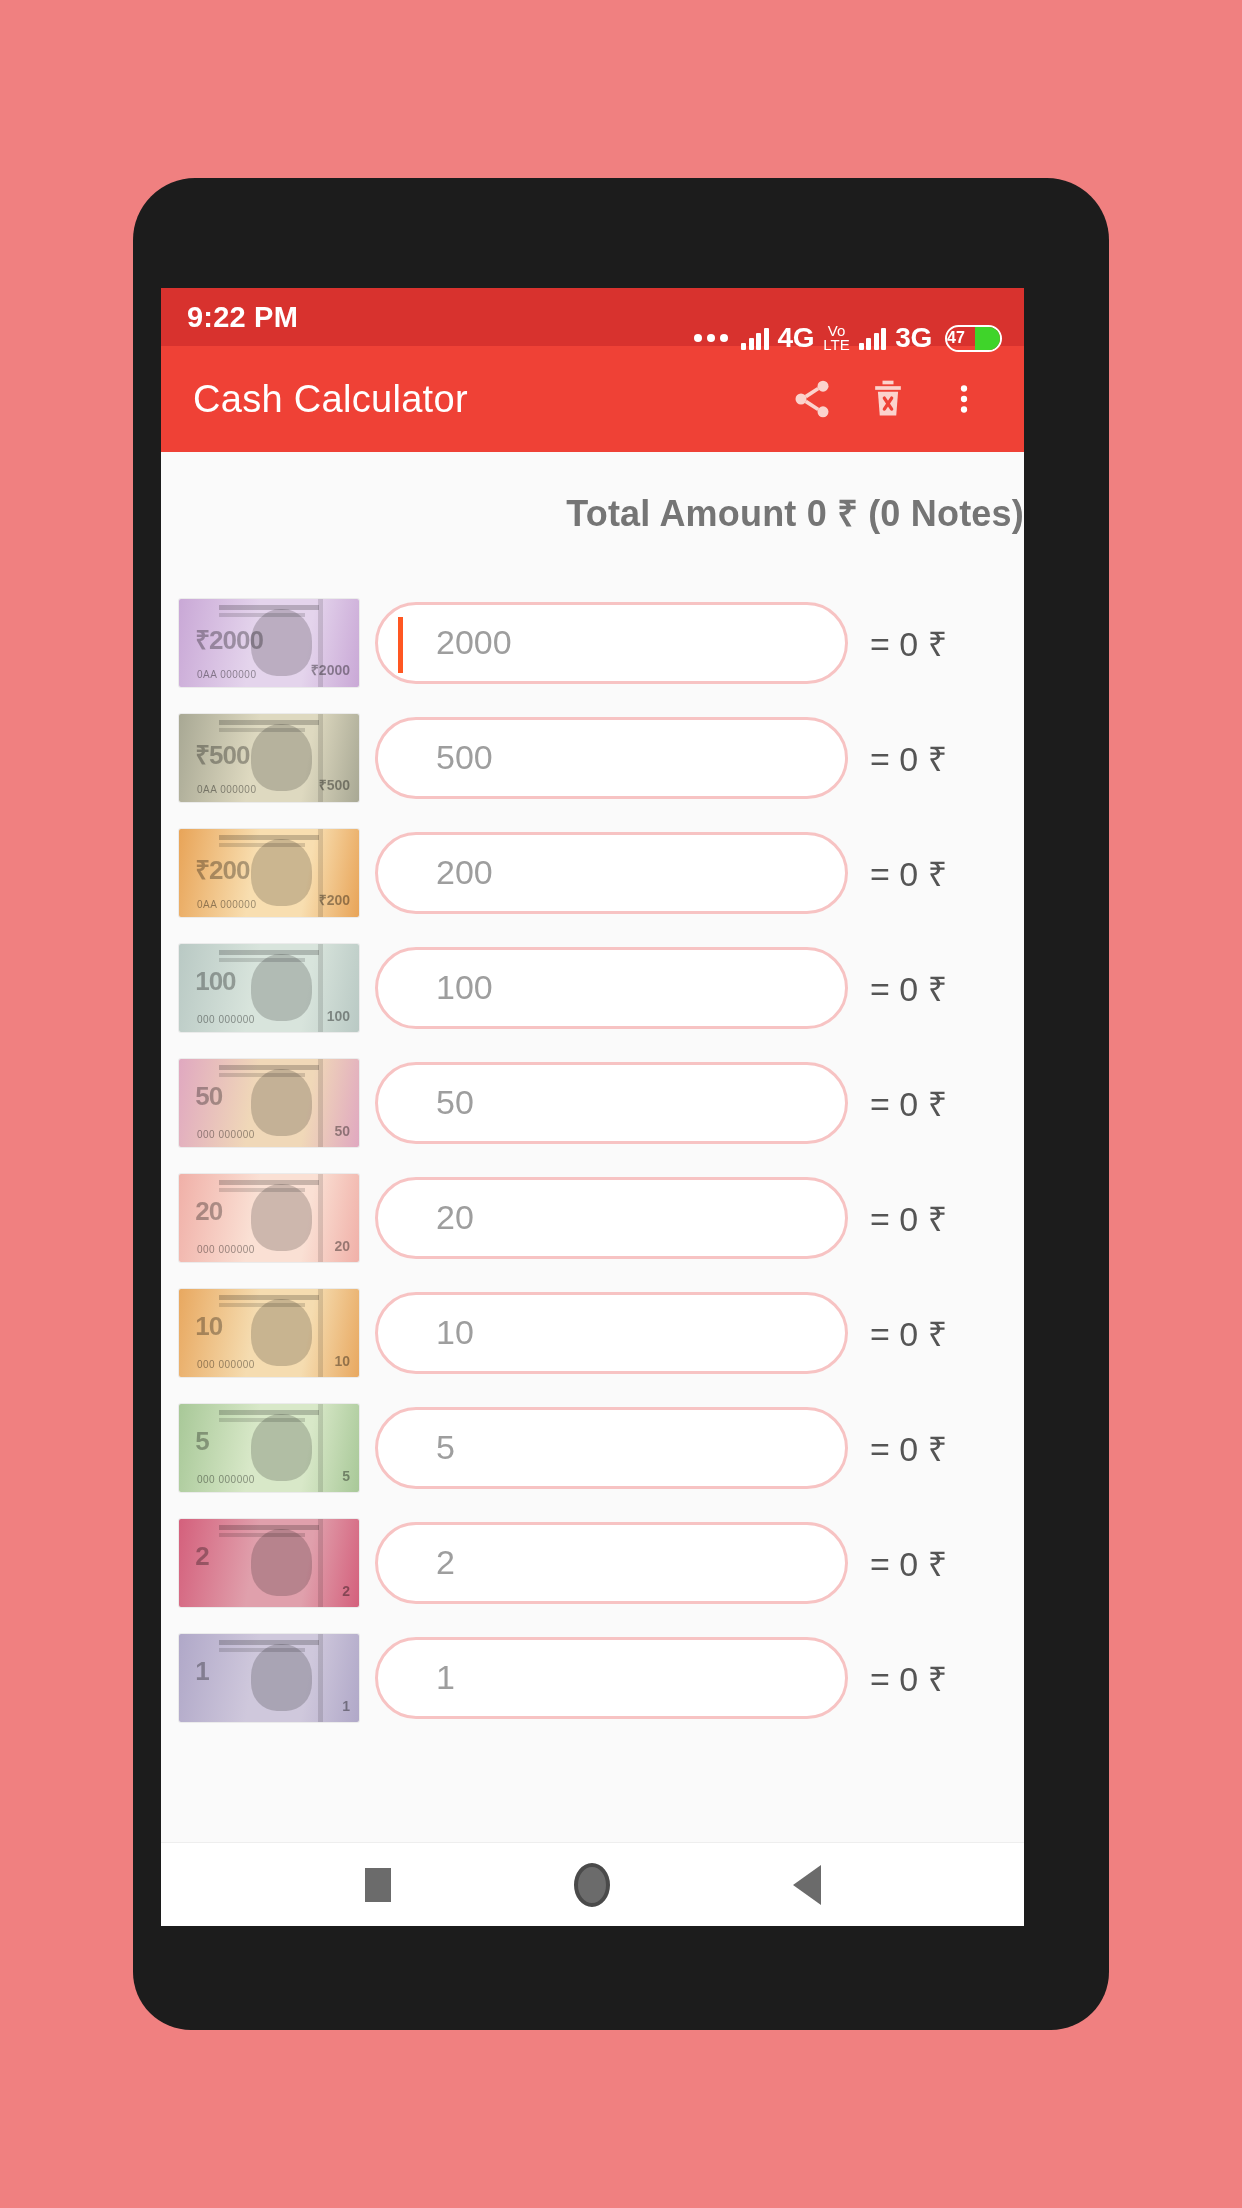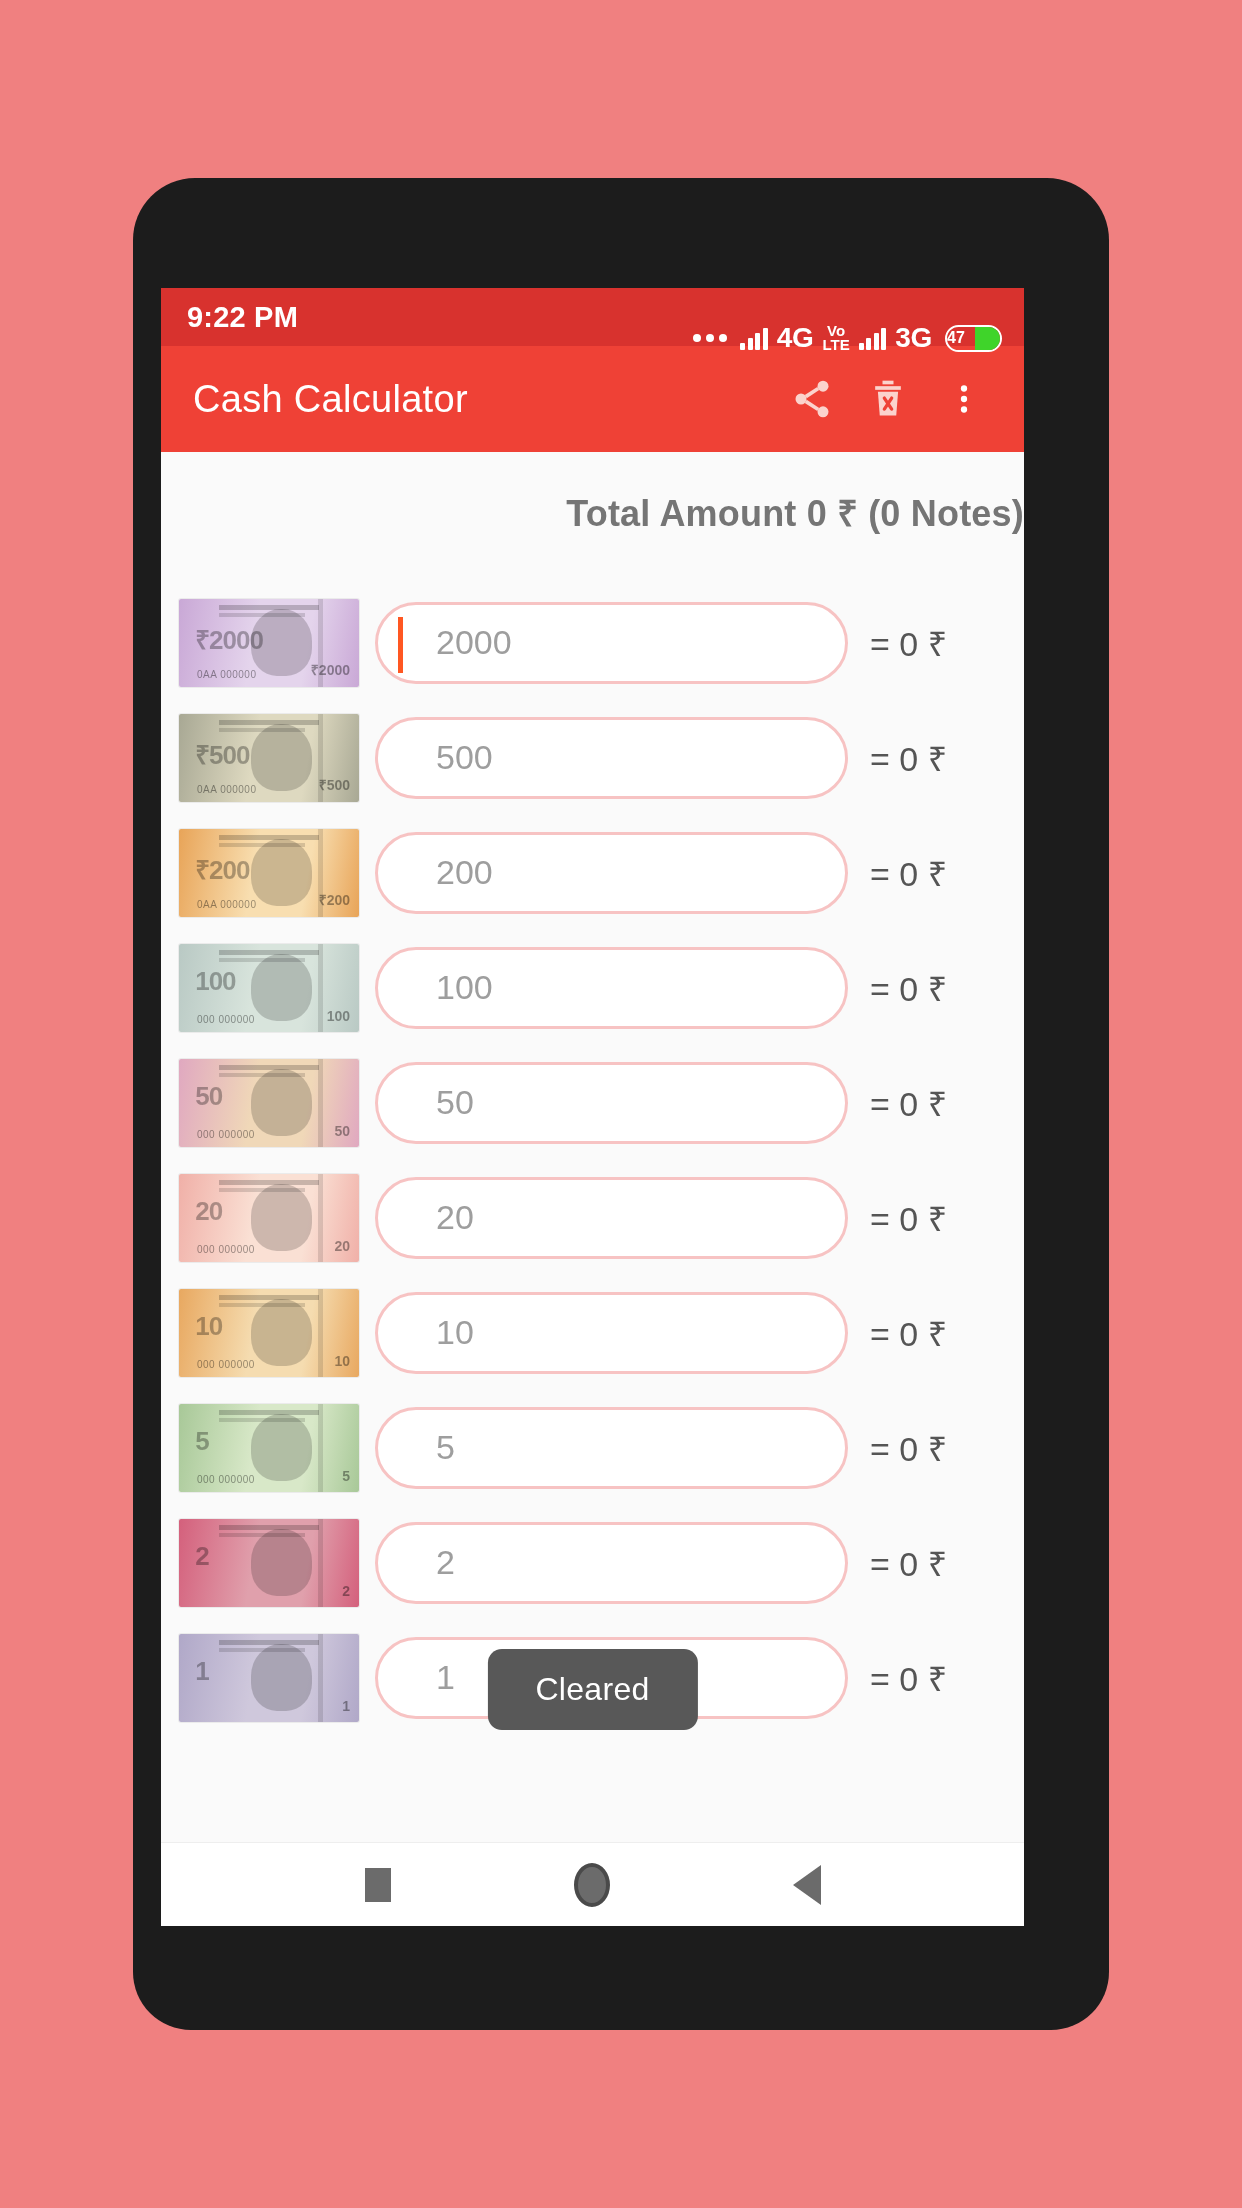--- a/index.html
+++ b/index.html
@@ -55,21 +55,21 @@
   .signal-icon i { width: 5px; background: #fff; display: block; border-radius: 1px; }
   .signal-icon i:nth-child(1) { height: 7px; }
   .signal-icon i:nth-child(2) { height: 12px; }
   .signal-icon i:nth-child(3) { height: 17px; }
   .signal-icon i:nth-child(4) { height: 22px; }
 
   .net-label { font-size: 28px; font-weight: bold; letter-spacing: -0.3px; }
 
   .volte-icon {
     display: flex; flex-direction: column; align-items: center;
-    line-height: 0.92; font-weight: bold; font-size: 15px; letter-spacing: 0px;
+    line-height: 0.92; font-weight: normal; font-size: 15px; letter-spacing: 0px;
   }
 
   .battery-icon {
     width: 57px; height: 27px;
     border: 2.5px solid #ffffff;
     border-radius: 14px;
     position: relative;
     display: flex; align-items: center;
     overflow: hidden;
     margin-left: 4px;
@@ -485,21 +485,20 @@
               <span class="denom2">1</span>
               <span class="serial"></span>
             </div>
             <div class="note-input">
               <span class="placeholder">1</span>
             </div>
             <div class="note-result">= 0 ₹</div>
           </div>
         </div>
 
-      <div id="toast">Cleared</div>
     </div>
 
     <div id="nav-bar">
       <div class="nav-btn">
         <span class="nav-square"></span>
       </div>
       <div class="nav-btn">
         <span class="nav-circle"></span>
       </div>
       <div class="nav-btn">

